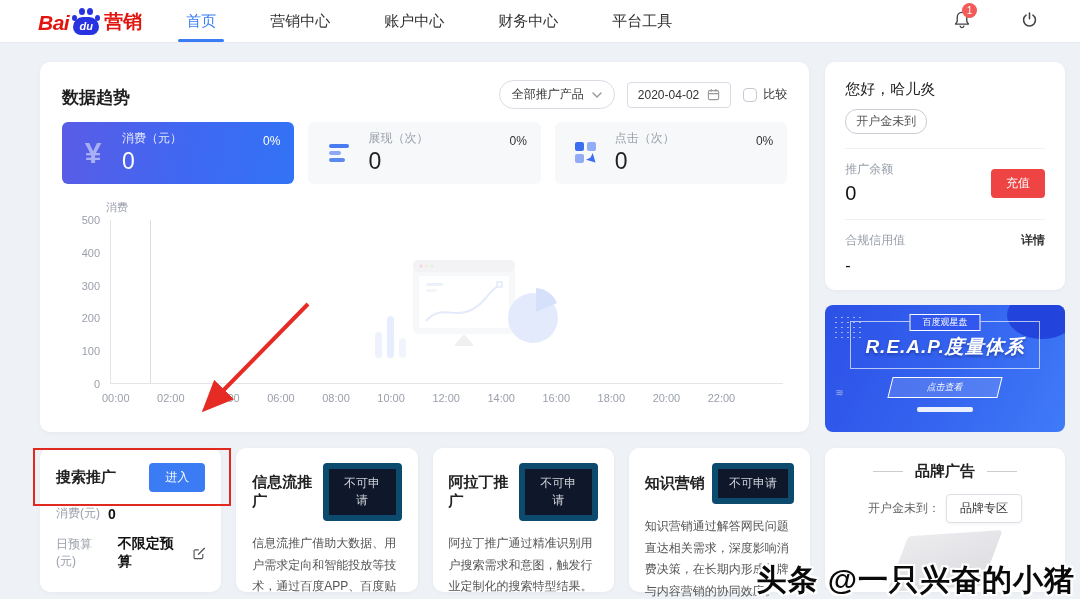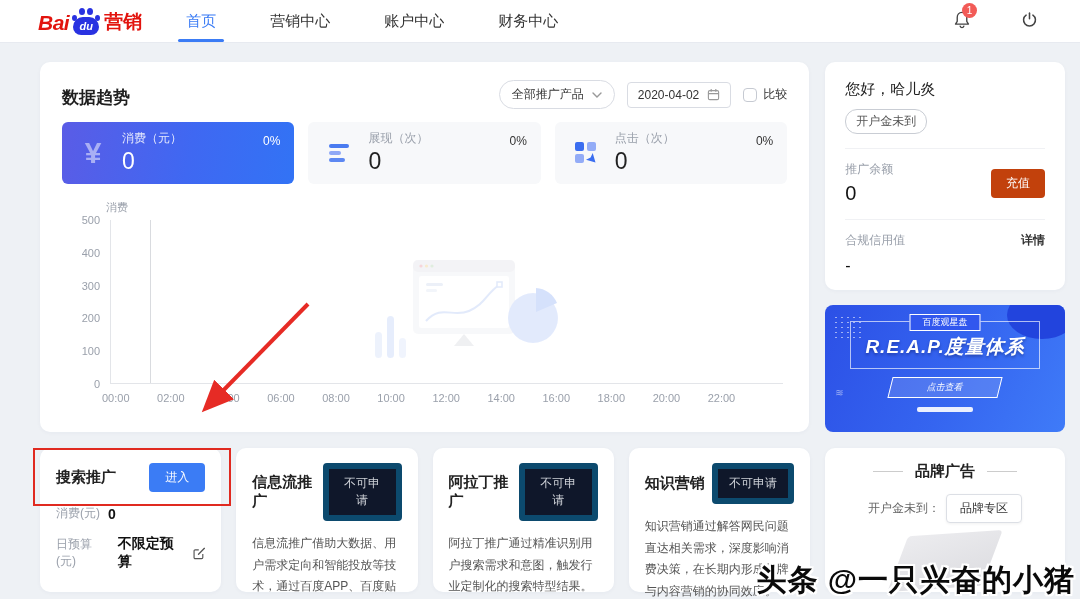--- a/index.html
+++ b/index.html
@@ -83,21 +83,21 @@
   .illus { position:absolute; left:262px; top:34px; opacity:.55; }
   
   .account { padding:18px 20px; height:228px; }
   .greeting { font-size:15px; color:#222; }
   .tag { display:inline-block; margin-top:10px; border:1px solid #c9cdd4; border-radius:12px;
          padding:3px 10px; font-size:12px; color:#555; }
   .hr { border-top:1px solid #f0f1f4; margin:14px 0 12px; }
   .bal-row { position:relative; }
   .mini-label { font-size:12px; color:#9aa0ab; }
   .bal-value { font-size:20px; color:#111; margin-top:4px; }
-  .recharge-btn { position:absolute; right:0; top:8px; background:#c2410c; color:#fff; border:none;
+  .recharge-btn { position:absolute; right:0; top:8px; background:#ef4444; color:#fff; border:none;
                   font-size:12px; padding:6px 15px; border-radius:4px; cursor:pointer; font-family:inherit; }
   .credit-row { display:flex; align-items:center; }
   .detail-link { margin-left:auto; font-size:12px; color:#333; font-weight:bold; cursor:pointer;text-align:right; }
   .credit-value { font-size:16px; color:#111; margin-top:8px; }
   
   .banner { margin-top:15px; height:127px; border-radius:8px; overflow:hidden; position:relative;
             background:linear-gradient(115deg,#2c50e6 0%,#3565f0 55%,#3f7bf8 100%); text-align:center; cursor:pointer; }
   .dots { position:absolute; left:8px; top:10px; width:30px; height:26px;
           background-image:radial-gradient(rgba(255,255,255,.55) 1px, transparent 1.3px); background-size:6px 5px; }
   .blob { position:absolute; right:-12px; top:-14px; width:70px; height:48px; background:#2244dd; border-radius:50%; }
@@ -154,20 +154,21 @@
           <span>du</span>
         </span>
     </span>
     <span class="logo-suffix">营销</span>
   </div>
   <div class="nav-items">
     <span class="nav-item active">首页</span>
     <span class="nav-item">营销中心</span>
     <span class="nav-item">账户中心</span>
     <span class="nav-item">财务中心</span>
+    <span class="nav-item">平台工具</span>
   </div>
   <div class="nav-right">
     <span class="bell-wrap">
       <svg width="18" height="19" viewBox="0 0 20 21">
         <path d="M10 2.5 C6.6 2.5 4.7 5.2 4.7 8.3 v4.2 l-1.9 3.1 h14.4 l-1.9-3.1 V8.3 C15.3 5.2 13.4 2.5 10 2.5 Z" fill="none" stroke="#444" stroke-width="1.5" stroke-linejoin="round"></path>
         <path d="M8 18 a2.1 2.1 0 0 0 4 0" fill="none" stroke="#444" stroke-width="1.5" stroke-linecap="round"></path>
       </svg>
       <span class="badge">1</span>
     </span>
     <span style="cursor:pointer;">

